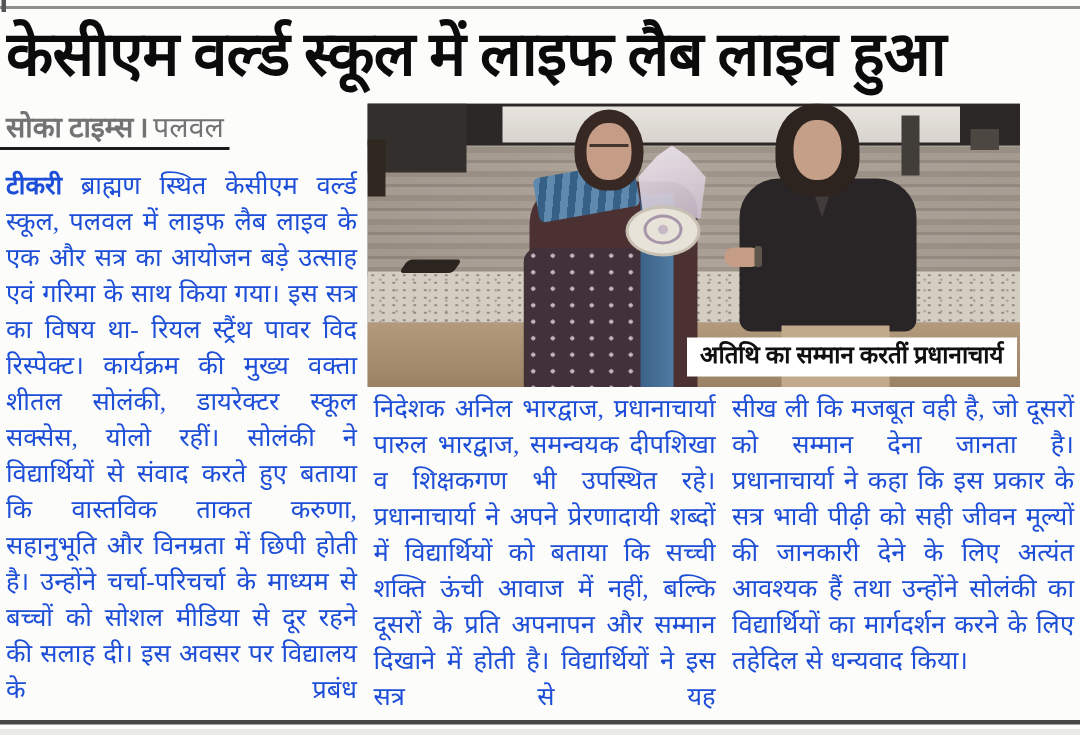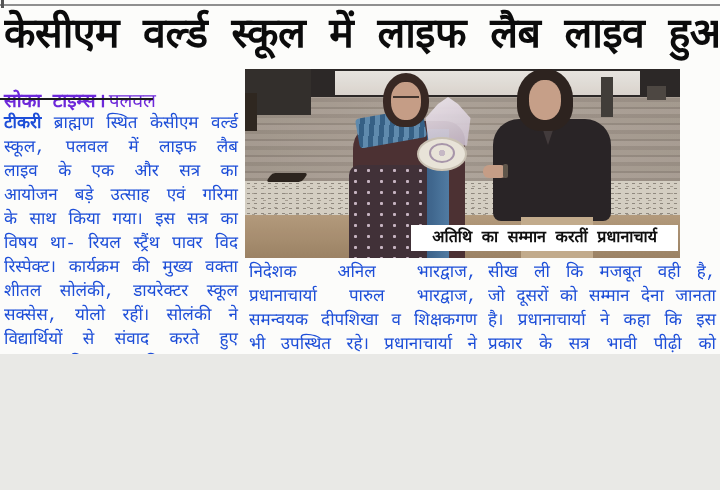--- a/index.html
+++ b/index.html
@@ -1,29 +1,29 @@
 <!DOCTYPE html>
 <html><head>
 <meta charset="utf-8">
 <style>
   html,body{margin:0;padding:0;background:#e9e9e6;}
   .page{
-    position:relative;width:720px;height:354px;margin:0 auto;
+    position:relative;width:720px;height:486px;margin:0 auto;
     background:#fcfcfa;overflow:hidden;
-    font-family:Liberation Mono, monospace;
+    font-family:Liberation Serif, serif;
     color:#141414;
   }
   .top-rule{position:absolute;left:0;top:4px;width:720px;height:2px;background:#8f8f8f;}
   .edge-mark{position:absolute;left:1px;top:0;width:3px;height:8px;background:#555;}
   .headline{
     position:absolute;left:4px;top:8px;width:714px;margin:0;
     font-size:41px;font-weight:700;color:#0b0b0b;line-height:56px;
     white-space:nowrap;overflow:hidden;letter-spacing:-0.5px;
   }
-  .byline{position:absolute;left:4px;top:71px;font-size:19px;color:#6d28d9;white-space:nowrap;margin-top:16px;}
+  .byline{position:absolute;left:4px;top:71px;font-size:19px;color:#737373;white-space:nowrap;}
   .byline .src{font-weight:700;}
   .byline .sep{font-weight:700;padding:0 3px;}
   .byline .loc{font-weight:500;}
   .byline-rule{position:absolute;left:0;top:98px;width:153px;height:2px;background:#1b1b1b;}
 
   .col{
     position:absolute;font-size:17px;line-height:24px;color:#1d4ed8;
     text-align:justify;word-spacing:1px;
   }
   .col-1{left:4px;top:112px;width:234px;height:372px;text-align-last:justify;}
@@ -98,21 +98,21 @@
     left:172px;top:68px;width:50px;height:34px;background:#edeadf;
     border:2px solid #cbc4b6;border-radius:50%;box-sizing:border-box;
   }
   .gift-ring{
     left:184px;top:74px;width:26px;height:20px;border:2px solid #a796ad;border-radius:50%;box-sizing:border-box;
     background:radial-gradient(circle at 50% 50%, #c9bccb 0 3px, transparent 3.5px);
   }
   .ph-tone{left:0;top:0;width:435px;height:189px;background:rgba(166,146,122,.07);}
   .ph-caption{
     right:2px;bottom:7px;background:#ffffff;color:#101010;
-    font-size:16px;font-weight:700;line-height:20px;padding:3px 21px;white-space:nowrap;
+    font-size:16px;font-weight:700;line-height:20px;padding:3px 9px;white-space:nowrap;
   }
 </style>
 </head>
 <body>
 
 <div class="page">
 
   <div class="top-rule"></div>
   <div class="edge-mark"></div>
 

